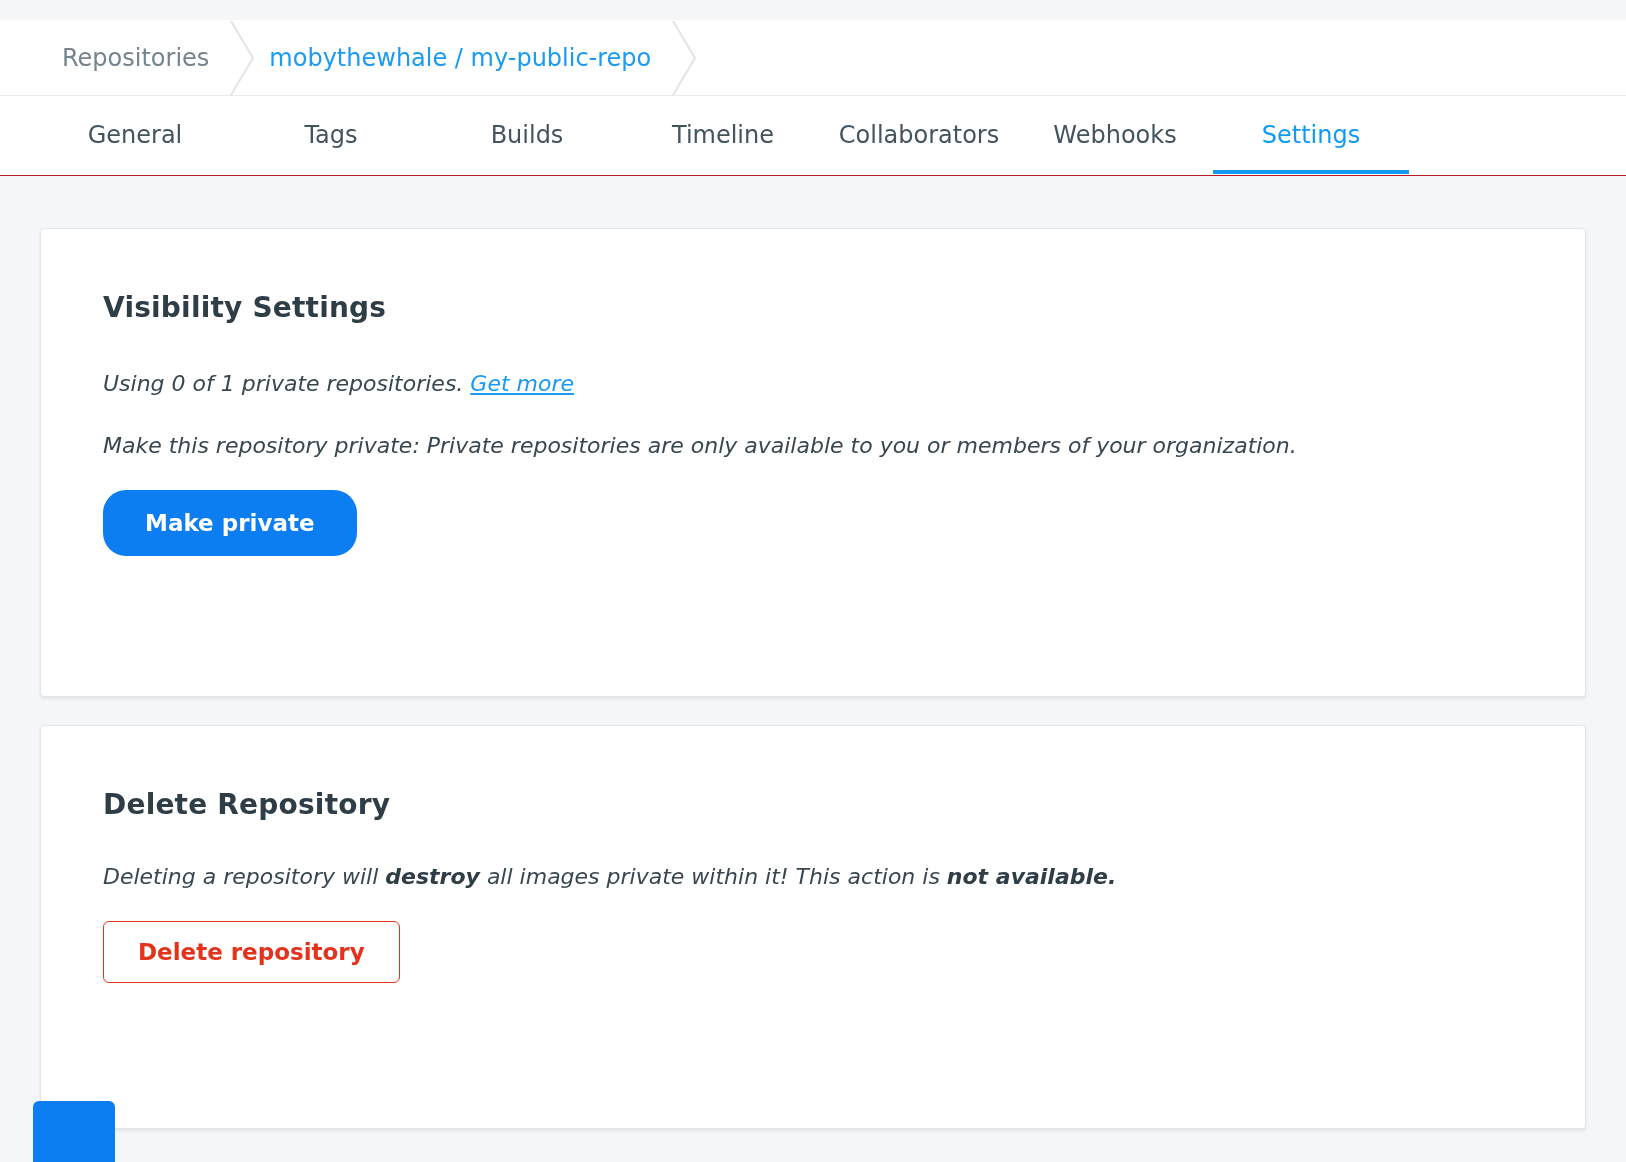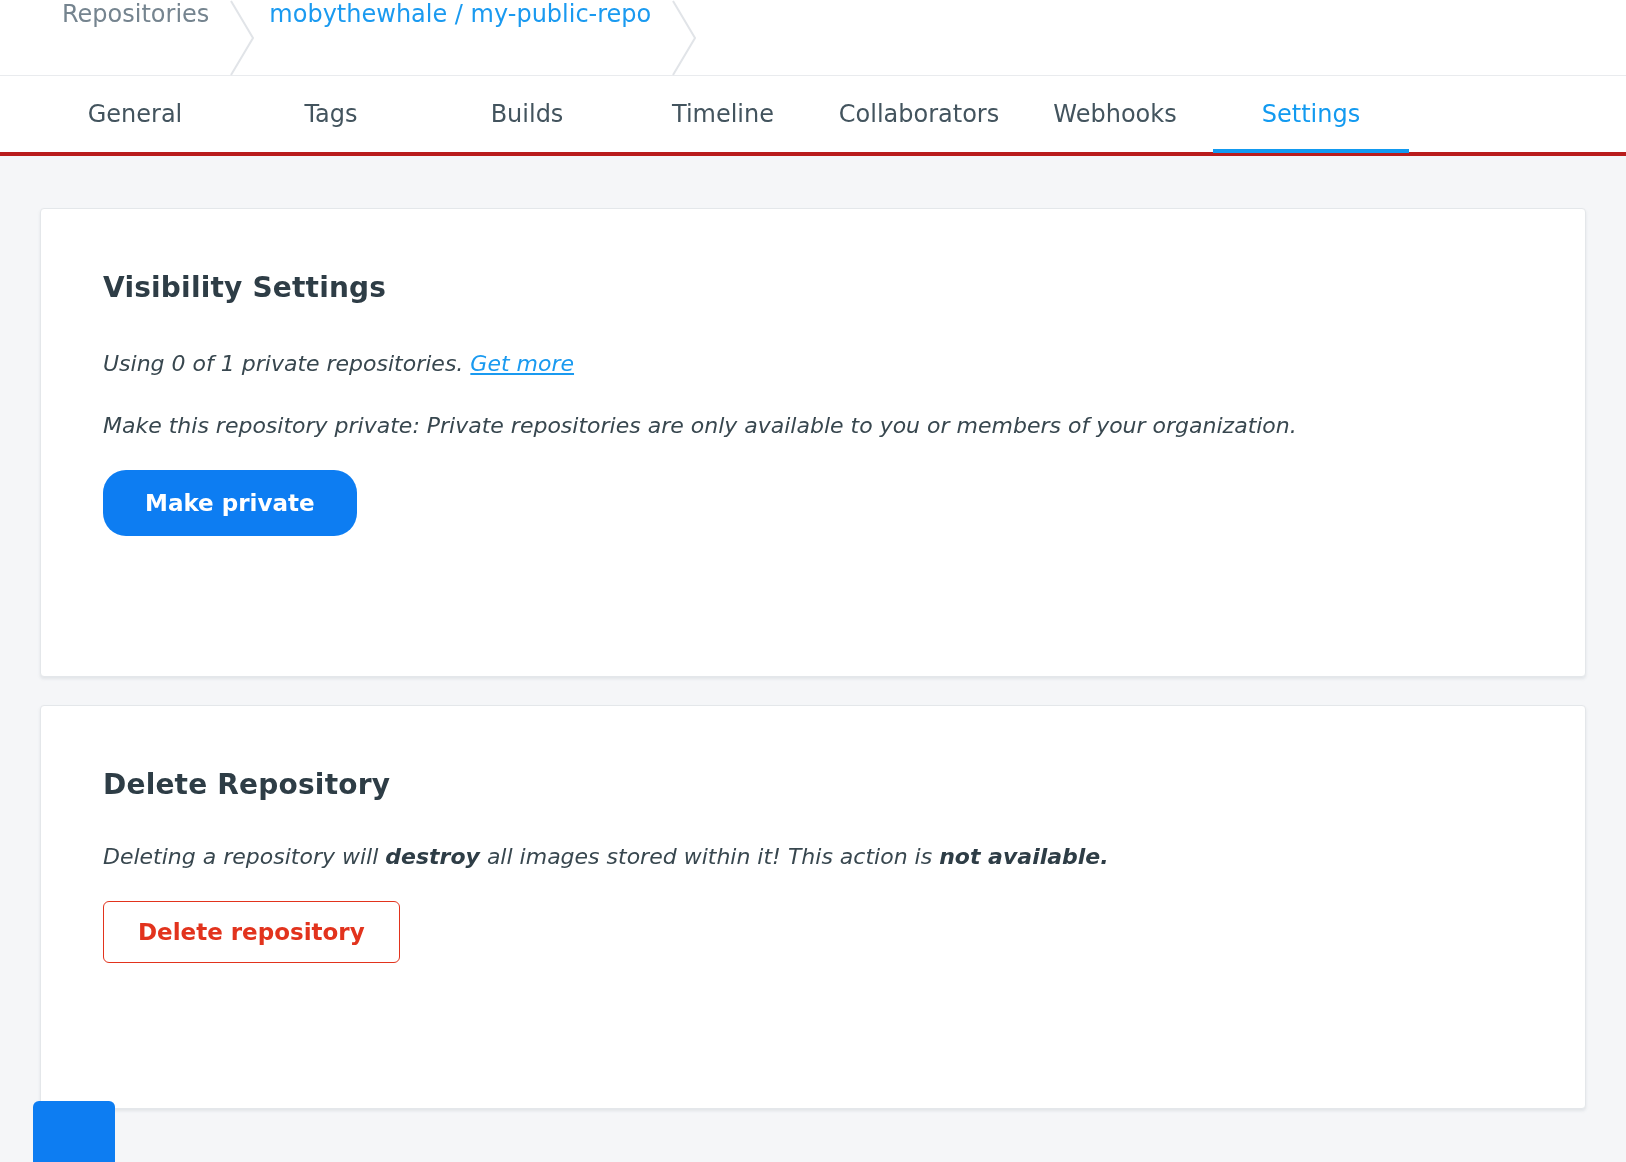--- a/index.html
+++ b/index.html
@@ -8,32 +8,33 @@
     font-family: "DejaVu Sans", "Liberation Sans", sans-serif;
     background: #f5f6f8;
     overflow: hidden;
     position: relative;
   }
 
   
   .crumbbar {
     height: 76px; background: #ffffff;
     border-bottom: 1px solid #e9ebee;
-    display: flex; align-items: flex-start;
+    display: flex; align-items: center;
     padding-left: 62px;
+    margin-top: 20px;
   }
   .crumb { font-size: 24px; color: #75848f; white-space: nowrap; }
   .crumb.repo { color: #1a9af0; }
   .crumb-sep { height: 76px; margin: 0 14px 0 20px; flex: 0 0 auto; }
 
   
   .tabbar {
     height: 80px; background: #ffffff;
-    border-bottom: 4px solid #b91c1c;
-    display: flex; align-items: center;
+    border-bottom: 1px solid #b91c1c;
+    display: flex; align-items: flex-start;
     padding-left: 37px;
   }
   .tab {
     width: 196px; text-align: center;
     font-size: 24px; color: #43545e;
     line-height: 78px; cursor: pointer;
     white-space: nowrap;
   }
   .tab.active {
     color: #129af0;
@@ -129,19 +130,19 @@
 
   <div class="card card-visibility">
     <h2>Visibility Settings</h2>
     <p class="usage-line"><span>Using 0 of 1 private repositories. </span><a class="getmore">Get more</a></p>
     <p class="desc-line">Make this repository private: Private repositories are only available to you or members of your organization.</p>
     <button class="btn btn-primary">Make private</button>
   </div>
 
   <div class="card card-delete">
     <h2>Delete Repository</h2>
-    <p class="warn-line"><span>Deleting a repository will </span><b>destroy</b><span> all images stored within it! This action is </span><b>not available.</b></p>
+    <p class="warn-line"><span>Deleting a repository will </span><b>destroy</b><span> all images private within it! This action is </span><b>not available.</b></p>
     <button class="btn btn-danger">Delete repository</button>
   </div>
 
 </div>
 
 <div class="chat-widget"></div>
 
 </body></html>

